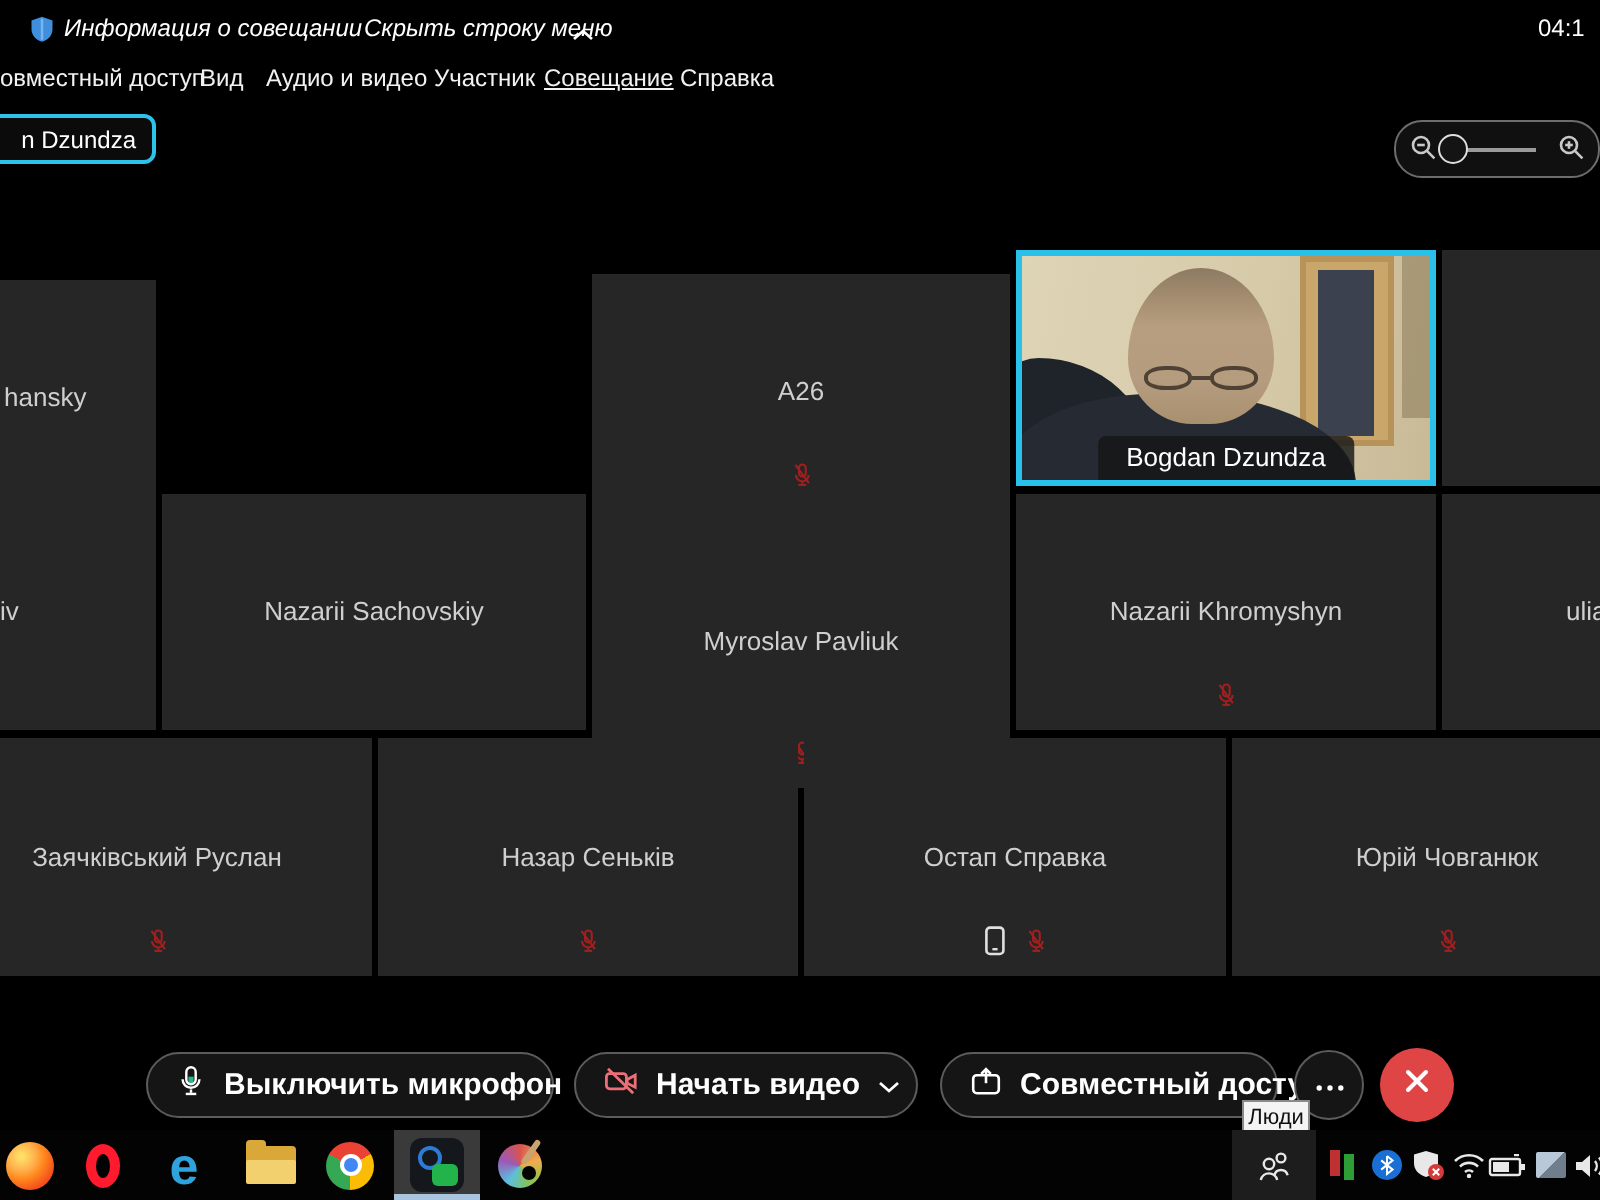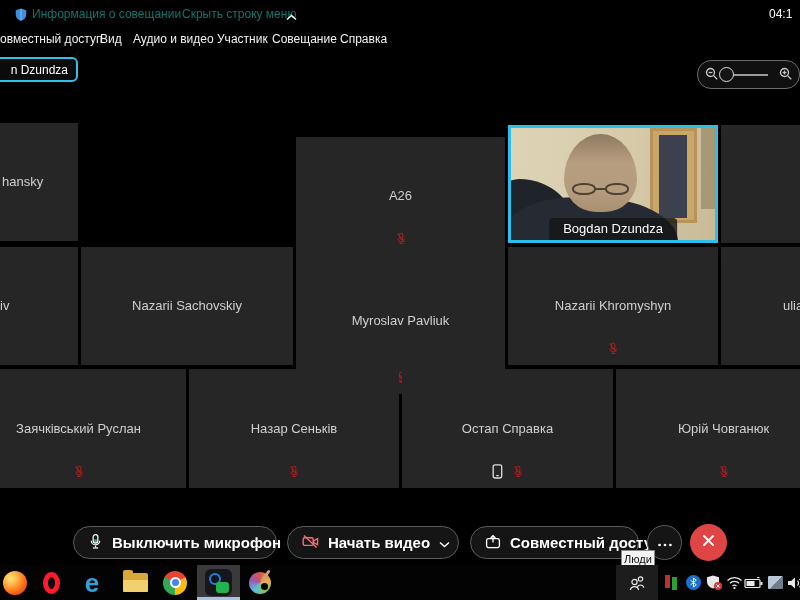--- a/index.html
+++ b/index.html
@@ -4,21 +4,21 @@
 <style>
   html,body{margin:0;padding:0;}
   body{
     width:800px;height:600px;position:relative;overflow:hidden;
     background:#000;font-family:"Liberation Sans",sans-serif;
     -webkit-font-smoothing:antialiased;
   }
 
   
   .titlebar{position:absolute;left:0;top:0;width:800px;height:28px;background:#000;color:#fff;}
-  .tb-item{position:absolute;top:7px;font-size:12px;color:#0f766e;white-space:nowrap;}
+  .tb-item{position:absolute;top:7px;font-size:12px;color:#ffffff;white-space:nowrap;font-style:italic;}
   .shield{position:absolute;left:14px;top:7px;}
   .clock{position:absolute;left:769px;top:7px;font-size:12px;color:#fff;white-space:nowrap;}
 
   
   .menubar{position:absolute;left:0;top:28px;width:800px;height:22px;background:#000;}
   .menu-item{position:absolute;top:4px;font-size:12px;color:#f2f2f2;white-space:nowrap;cursor:default;}
 
   
   .self-tag{
     position:absolute;left:-8px;top:57px;width:74px;height:21px;
@@ -147,21 +147,21 @@
       </svg>
   </span>
   <span class="clock">04:1</span>
 </div>
 
 <div class="menubar">
     <span class="menu-item" style="left: 0px;">овместный доступ</span>
     <span class="menu-item" style="left: 100px;">Вид</span>
     <span class="menu-item" style="left: 133px;">Аудио и видео</span>
     <span class="menu-item" style="left: 217px;">Участник</span>
-    <span class="menu-item" style="left: 272px;">Совещание</span>
+    <span class="menu-item" style="left: 272px; text-decoration: underline;">Совещание</span>
     <span class="menu-item" style="left: 340px;">Справка</span>
   </div>
 
 <div class="self-tag">n Dzundza</div>
 
 <div class="zoom-pill">
   <span class="zbtn out">
     <svg width="14" height="14" viewBox="0 0 14 14">
         <circle cx="5.5" cy="5.5" r="4" fill="none" stroke="#c9c9c9" stroke-width="1.3"></circle>
         <line x1="8.6" y1="8.6" x2="12.2" y2="12.2" stroke="#c9c9c9" stroke-width="1.3"></line>
@@ -174,21 +174,21 @@
     <svg width="14" height="14" viewBox="0 0 14 14">
         <circle cx="5.5" cy="5.5" r="4" fill="none" stroke="#c9c9c9" stroke-width="1.3"></circle>
         <line x1="8.6" y1="8.6" x2="12.2" y2="12.2" stroke="#c9c9c9" stroke-width="1.3"></line>
         <line x1="3.6" y1="5.5" x2="7.4" y2="5.5" stroke="#c9c9c9" stroke-width="1.3"></line>
         <line x1="5.5" y1="3.6" x2="5.5" y2="7.4" stroke="#c9c9c9" stroke-width="1.3"></line>
       </svg>
   </span>
 </div>
 
 <div class="grid">
-    <div class="tile" style="left: 0px; top: 123px; width: 78px; height: 118px;">
+    <div class="tile" style="left: 0px; top: 140px; width: 78px; height: 118px;">
       <div class="tname" style="text-align: left; left: 2px; right: auto;">hansky</div>
     </div>
     <div class="tile" style="left: 296px; top: 137px; width: 209px; height: 118px;">
       <div class="tname">A26</div>
       <div class="ticons">
   <span>
     <svg width="12" height="15" viewBox="0 0 16 18">
             <g fill="none" stroke="#a21f1f" stroke-width="1.4">
               <rect x="6" y="2" width="4.5" height="8" rx="2.2"></rect>
               <path d="M4 9 a4.2 4.2 0 0 0 8.4 0"></path>

